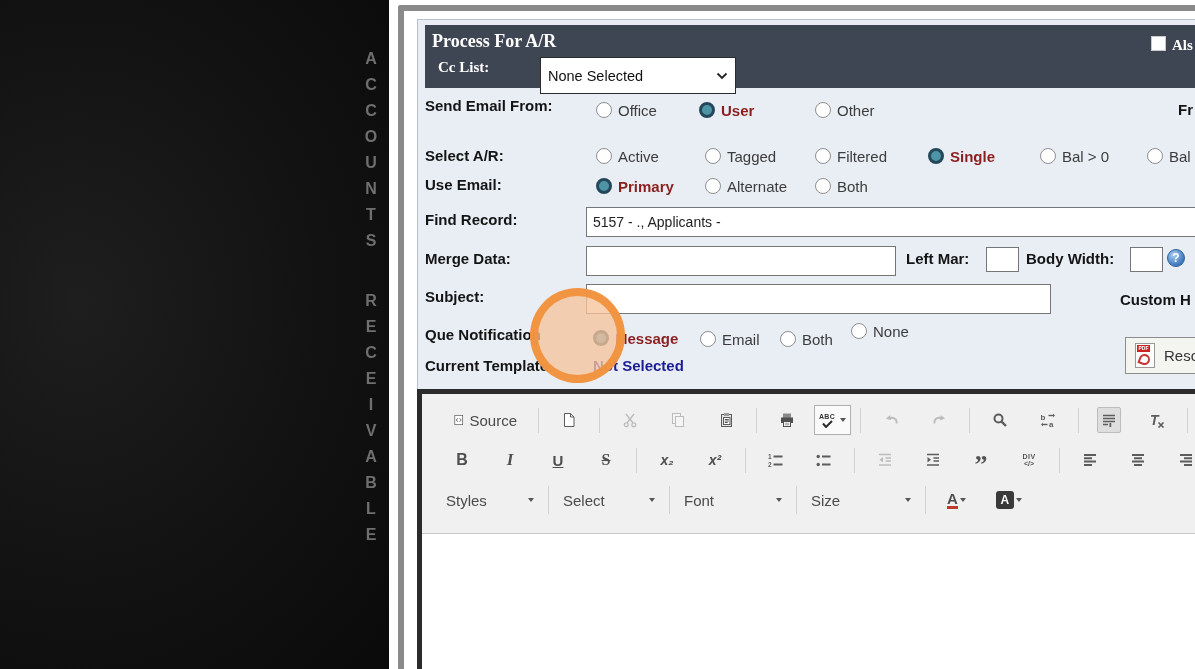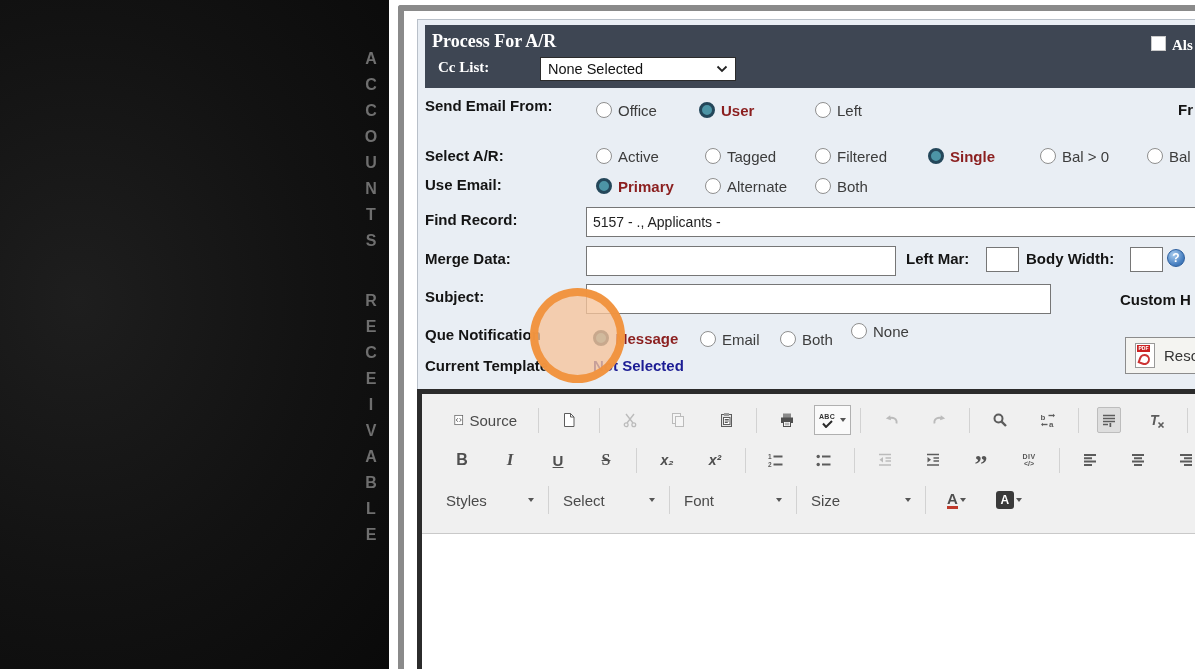--- a/index.html
+++ b/index.html
@@ -36,21 +36,21 @@
   .hdr { position:absolute; left:425px; top:25px; width:780px; height:63px; background:#3e4653; }
   .hdr-title {
     position:absolute; left:432px; top:31px; color:#fff;
     font-family:"Liberation Serif", serif; font-weight:bold; font-size:18px;
   }
   .cc-label {
     position:absolute; left:438px; top:59px; color:#fff;
     font-family:"Liberation Serif", serif; font-weight:bold; font-size:15px;
   }
   .sel-box {
-    position:absolute; left:540px; top:57px; width:196px; height:24px;
+    position:absolute; left:540px; top:57px; width:196px; height:37px;
     background:#fff; border:1px solid #2b2b2b; display:flex; align-items:center;
     justify-content:space-between; padding:0 7px; font-size:14.5px; color:#111; cursor:default;
   }
   .cb { position:absolute; left:1151px; top:36px; width:15px; height:15px; background:#fff; border:1px solid #c9c9c9; }
   .als-label {
     position:absolute; left:1172px; top:37px; color:#fff;
     font-family:"Liberation Serif", serif; font-weight:bold; font-size:15px; white-space:nowrap;
   }
   
   .flabel { position:absolute; font-weight:bold; font-size:15px; color:#141414; white-space:nowrap; }
@@ -178,21 +178,21 @@
   <span class="opt" style="left:596px;top:101px">
       <span class="rb"></span>
       <span class="ol">Office</span>
     </span>
   <span class="opt sel" style="left:699px;top:101px">
       <span class="rb"></span>
       <span class="ol">User</span>
     </span>
   <span class="opt" style="left:815px;top:101px">
       <span class="rb"></span>
-      <span class="ol">Left</span>
+      <span class="ol">Other</span>
     </span>
   <div class="flabel" style="left:1178px;top:101px">Fr</div>
 
   <div class="flabel" style="left:425px;top:147px">Select A/R:</div>
   <span class="opt" style="left:596px;top:147px">
       <span class="rb"></span>
       <span class="ol">Active</span>
     </span>
   <span class="opt" style="left:705px;top:147px">
       <span class="rb"></span>

